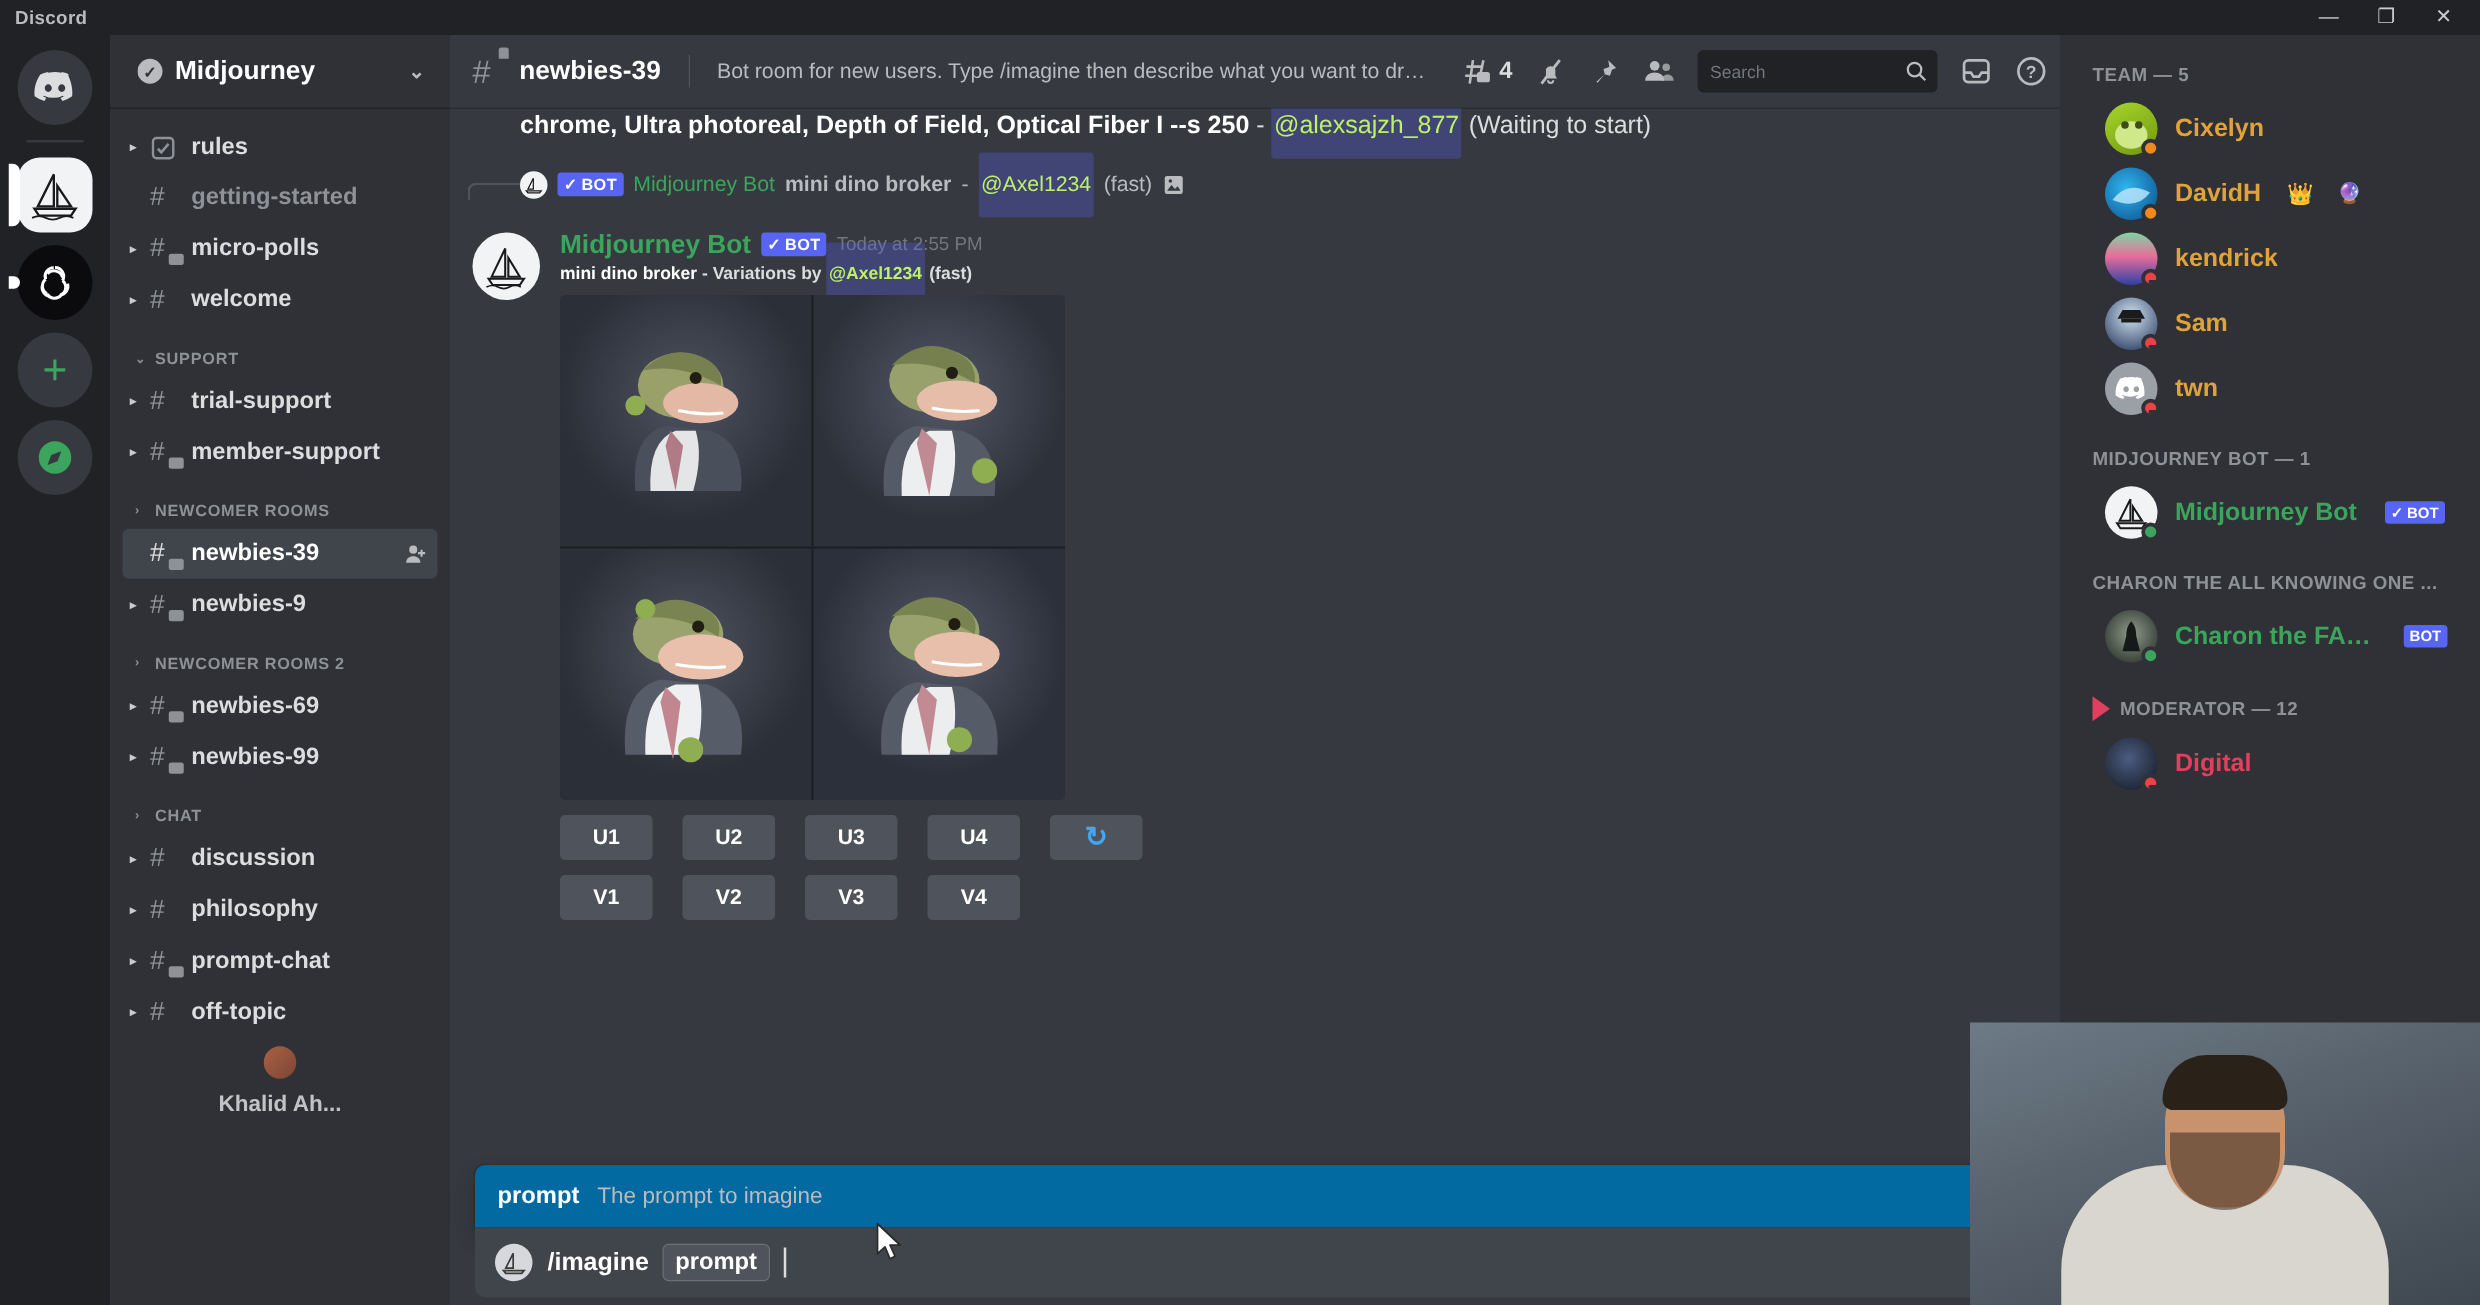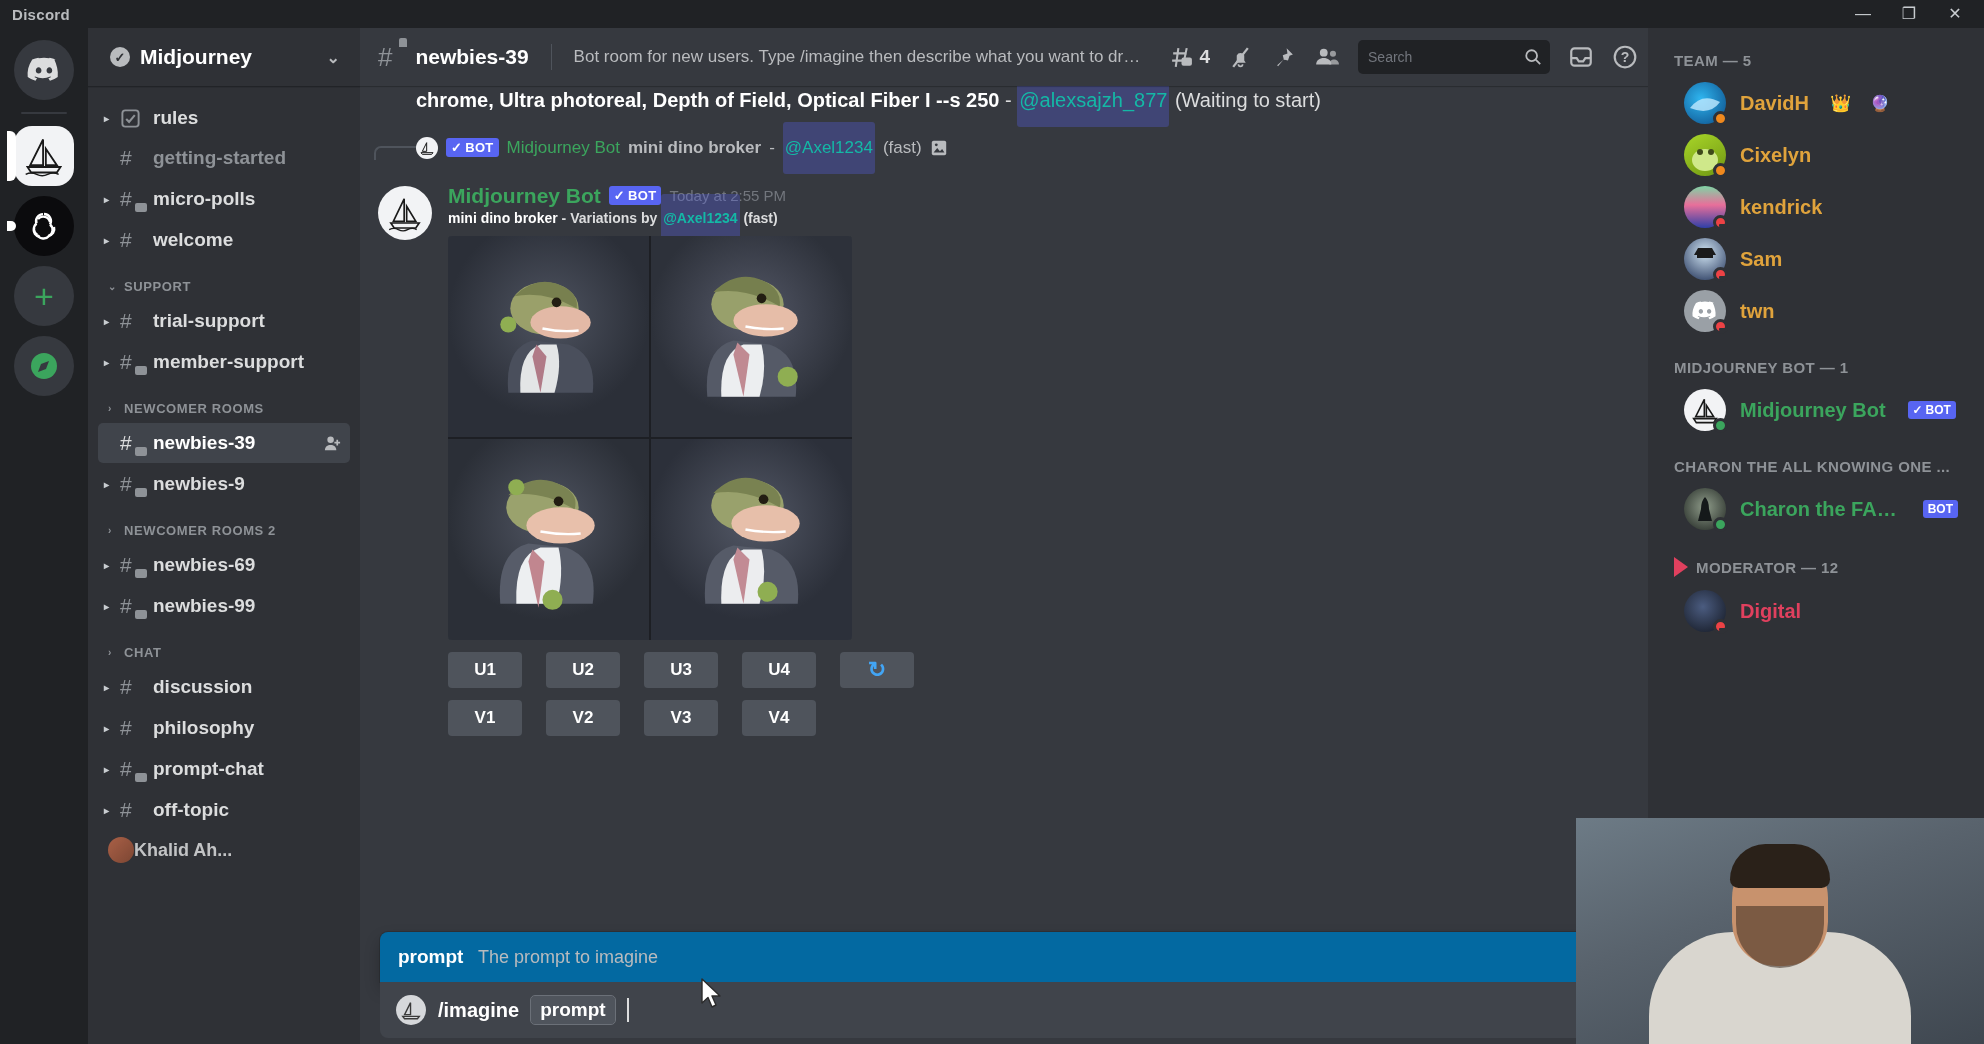--- a/index.html
+++ b/index.html
@@ -89,21 +89,21 @@
   .chan.bright { color: #dcddde; }
   .chan .add-person { margin-left: auto; color: #b9bbbe; font-size: 16px; }
   .threadmark {
     position: absolute; right: -3px; bottom: -1px; width: 12px; height: 9px;
     background: #8e9297; border-radius: 2px;
   }
   .lockmark {
     position: absolute; right: -2px; top: -4px; width: 8px; height: 9px;
     background: #8e9297; border-radius: 2px 2px 0 0;
   }
-  .chan-user-row { display:flex; align-items:center; padding: 6px 20px; color:#dcddde; font-weight:bold; font-size:18px; opacity:.85; }
+  .chan-user-row { display:flex; align-items:center; gap:10px; padding: 6px 20px; color:#dcddde; font-weight:bold; font-size:18px; opacity:.85;flex-direction:column; }
   .chan-user-av { width: 26px; height: 26px; border-radius: 50%; background: linear-gradient(135deg,#c0694a,#8a4a33); flex:0 0 26px;}
 
   
   .main { flex: 1 1 auto; min-width: 0; background: #36393f; display: flex; flex-direction: column; }
   .chat-header {
     height: 58px; flex: 0 0 58px; display: flex; align-items: center; padding: 0 10px 0 18px;
     gap: 10px; box-shadow: 0 1px 0 rgba(4,4,5,.2), 0 1.5px 0 rgba(6,6,7,.05);
     background: #36393f; position: relative; z-index: 3;
   }
   .ch-hash { color: #8e9297; font-size: 26px; font-weight: 400; position: relative; width: 28px; }
@@ -127,21 +127,21 @@
   .searchbox input::placeholder { color: #72767d; }
   .search-ico { color: #72767d; font-size: 17px; margin-left: 4px; }
 
   
   .msgs { flex: 1 1 auto; overflow: hidden; position: relative; padding: 0 0 8px 0; }
   .msg-line {
     padding: 2px 56px 2px 56px; color: #dcddde; font-size: 20px; line-height: 1.28;
   }
   .msg-line b { color: #fff; font-weight: bold; }
   .mention {
-    background: rgba(88,101,242,.3); color: #14b8a6; border-radius: 3px; padding: 16px 2px;
+    background: rgba(88,101,242,.3); color: #bef264; border-radius: 3px; padding: 16px 2px;
   }
   .reply-row {
     display: flex; align-items: center; gap: 8px; padding: 6px 0 2px 56px;
     color: #b9bbbe; font-size: 17px; position: relative; white-space: nowrap;
   }
   .reply-spine {
     position: absolute; left: 14px; top: 50%; width: 42px; height: 14px;
     border-left: 2px solid #4f545c; border-top: 2px solid #4f545c; border-top-left-radius: 7px;
   }
   .mini-av { width: 22px; height: 22px; border-radius: 50%; background: #f2f3f5; display:flex;align-items:center;justify-content:center; flex:0 0 22px;}
@@ -681,43 +681,43 @@
           <span class="emoji-btn">😀</span>
         </div>
       </div>
     </div>
 
     <div class="members">
 
       <div class="mcat">TEAM — 5</div>
       <div class="mrow">
         <span class="mav">
+          <span class="inner" style="background:linear-gradient(150deg,#a9d629,#6f9612)">
+            <svg width="42" height="42" viewBox="0 0 42 42">
+                <ellipse cx="21" cy="26" rx="13" ry="11" fill="#cfe88a"></ellipse>
+                <circle cx="16" cy="18" r="3" fill="#3f4a1a"></circle>
+                <circle cx="27" cy="18" r="3" fill="#3f4a1a"></circle>
+              </svg>
+          </span>
+          <span class="status idle-flame"></span>
+        </span>
+        <span class="mname" style="color:#e0a33c">Cixelyn</span>
+      </div>
+      <div class="mrow">
+        <span class="mav">
           <span class="inner" style="background:radial-gradient(circle at 40% 40%,#2fb6f0,#0b4a86)">
             <svg width="42" height="42" viewBox="0 0 42 42">
                 <path d="M6 26 q12 -16 30 -6 q-10 14 -30 6z" fill="#bfe8ff" opacity=".8"></path>
               </svg>
           </span>
           <span class="status idle-flame"></span>
         </span>
         <span class="mname" style="color:#e0a33c">DavidH</span>
         <span class="crown">👑</span>
         <span class="gem">🔮</span>
-      </div>
-      <div class="mrow">
-        <span class="mav">
-          <span class="inner" style="background:linear-gradient(150deg,#a9d629,#6f9612)">
-            <svg width="42" height="42" viewBox="0 0 42 42">
-                <ellipse cx="21" cy="26" rx="13" ry="11" fill="#cfe88a"></ellipse>
-                <circle cx="16" cy="18" r="3" fill="#3f4a1a"></circle>
-                <circle cx="27" cy="18" r="3" fill="#3f4a1a"></circle>
-              </svg>
-          </span>
-          <span class="status idle-flame"></span>
-        </span>
-        <span class="mname" style="color:#e0a33c">Cixelyn</span>
       </div>
       <div class="mrow">
         <span class="mav">
           <span class="inner" style="background:linear-gradient(180deg,#7fd4a5 0%,#e86f9a 45%,#2f3fa8 100%)"></span>
           <span class="status dnd"></span>
         </span>
         <span class="mname" style="color:#e0a33c">kendrick</span>
       </div>
       <div class="mrow">
         <span class="mav">

